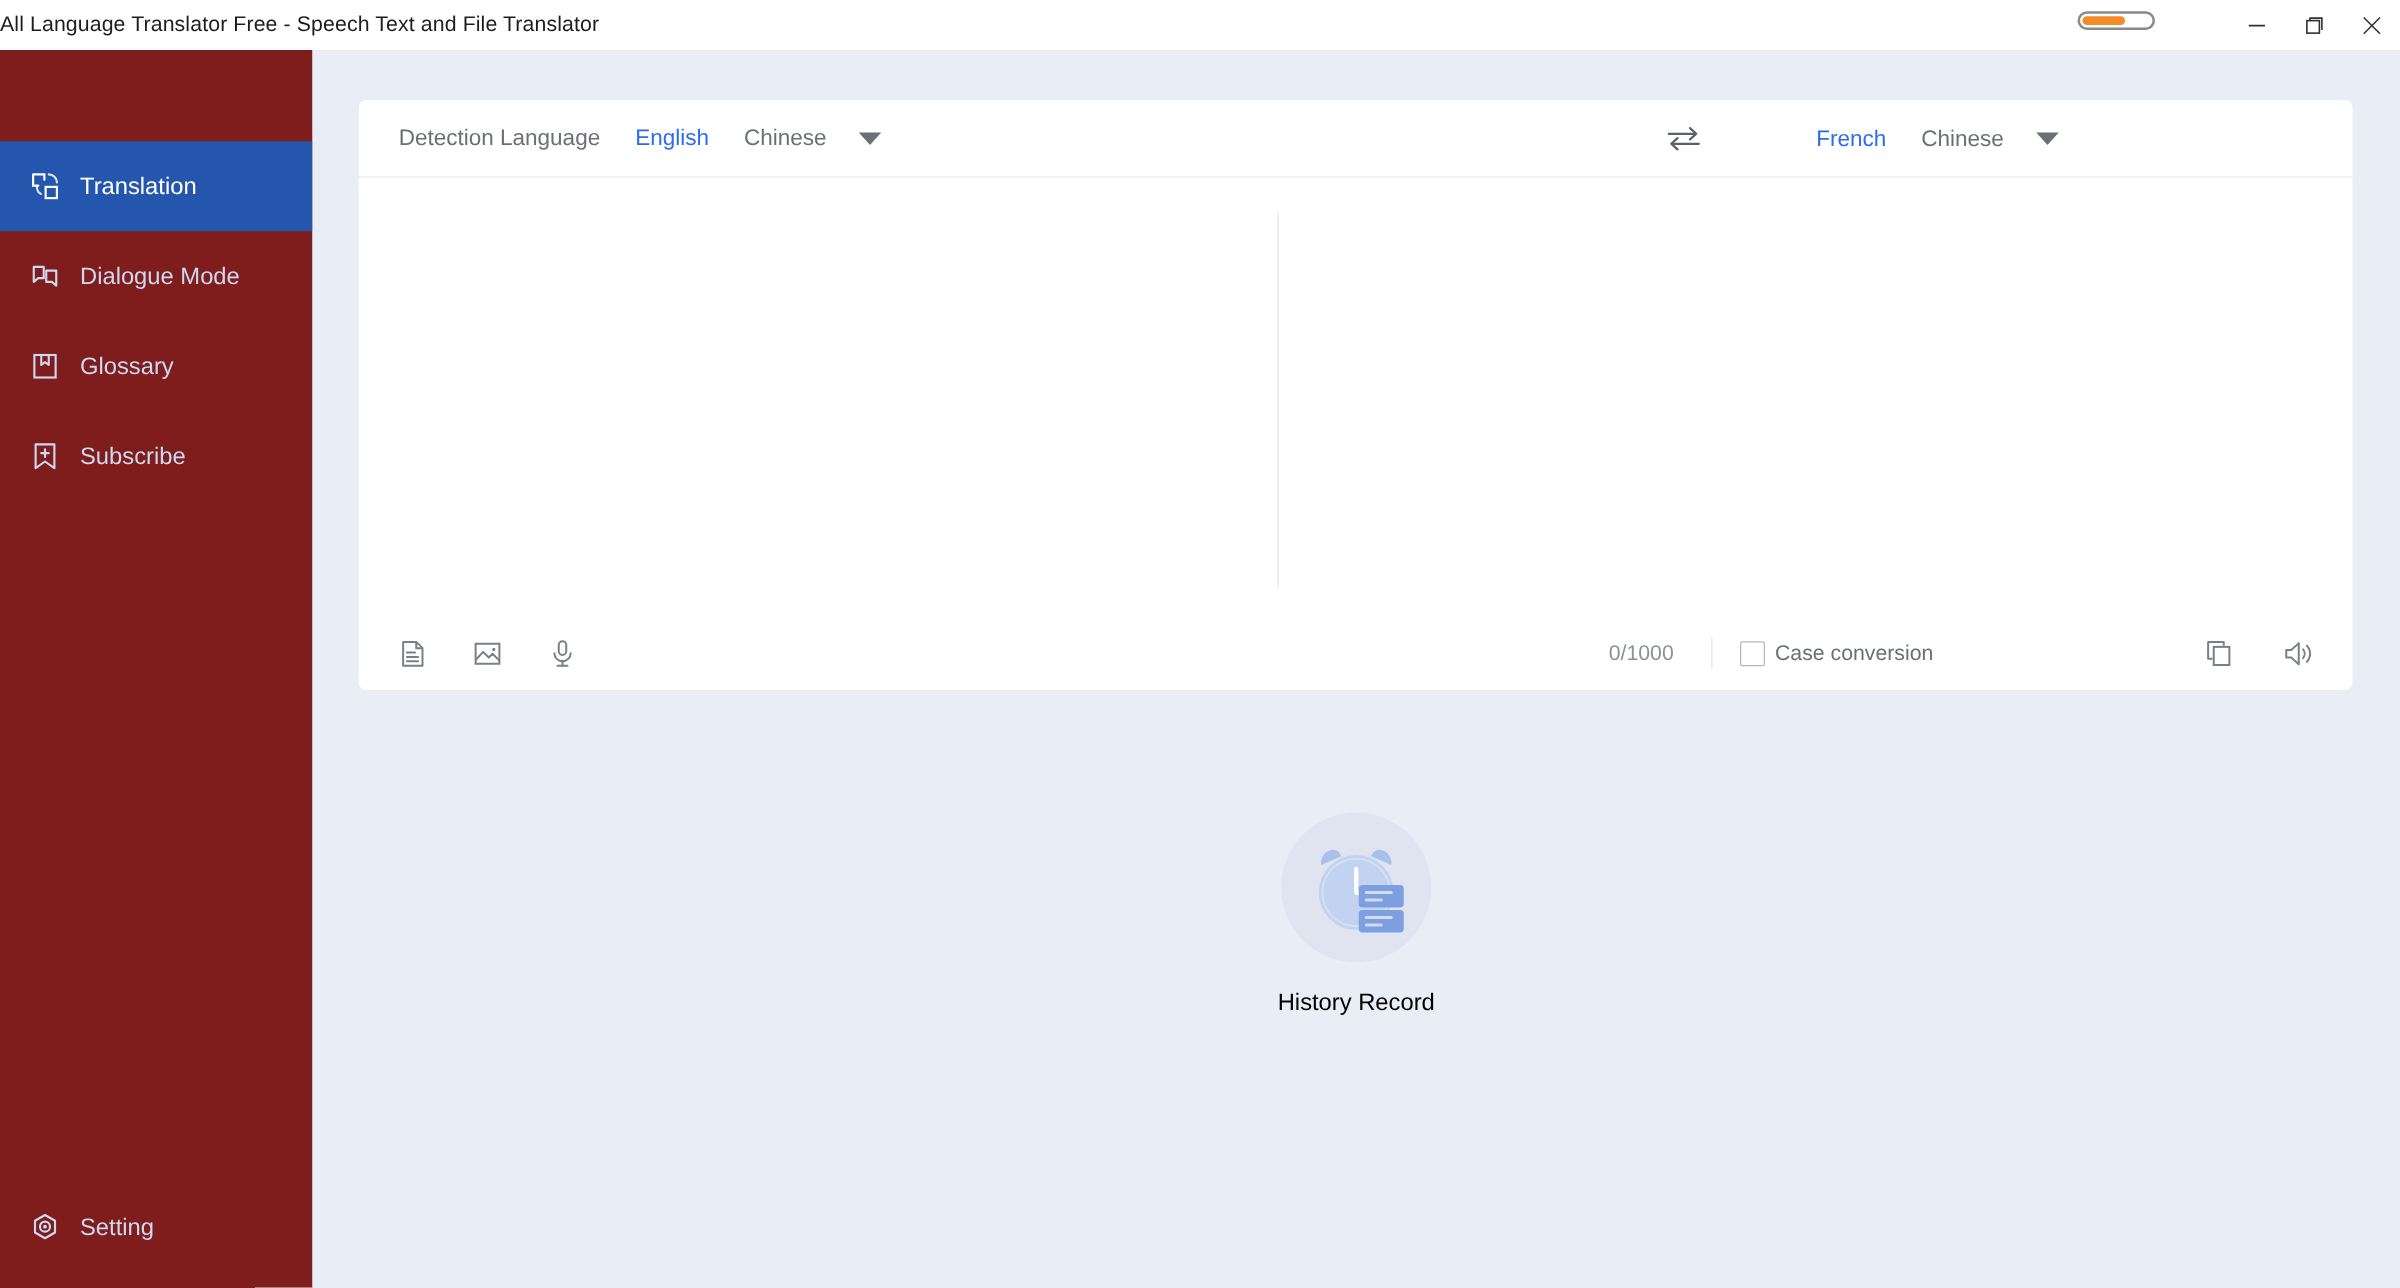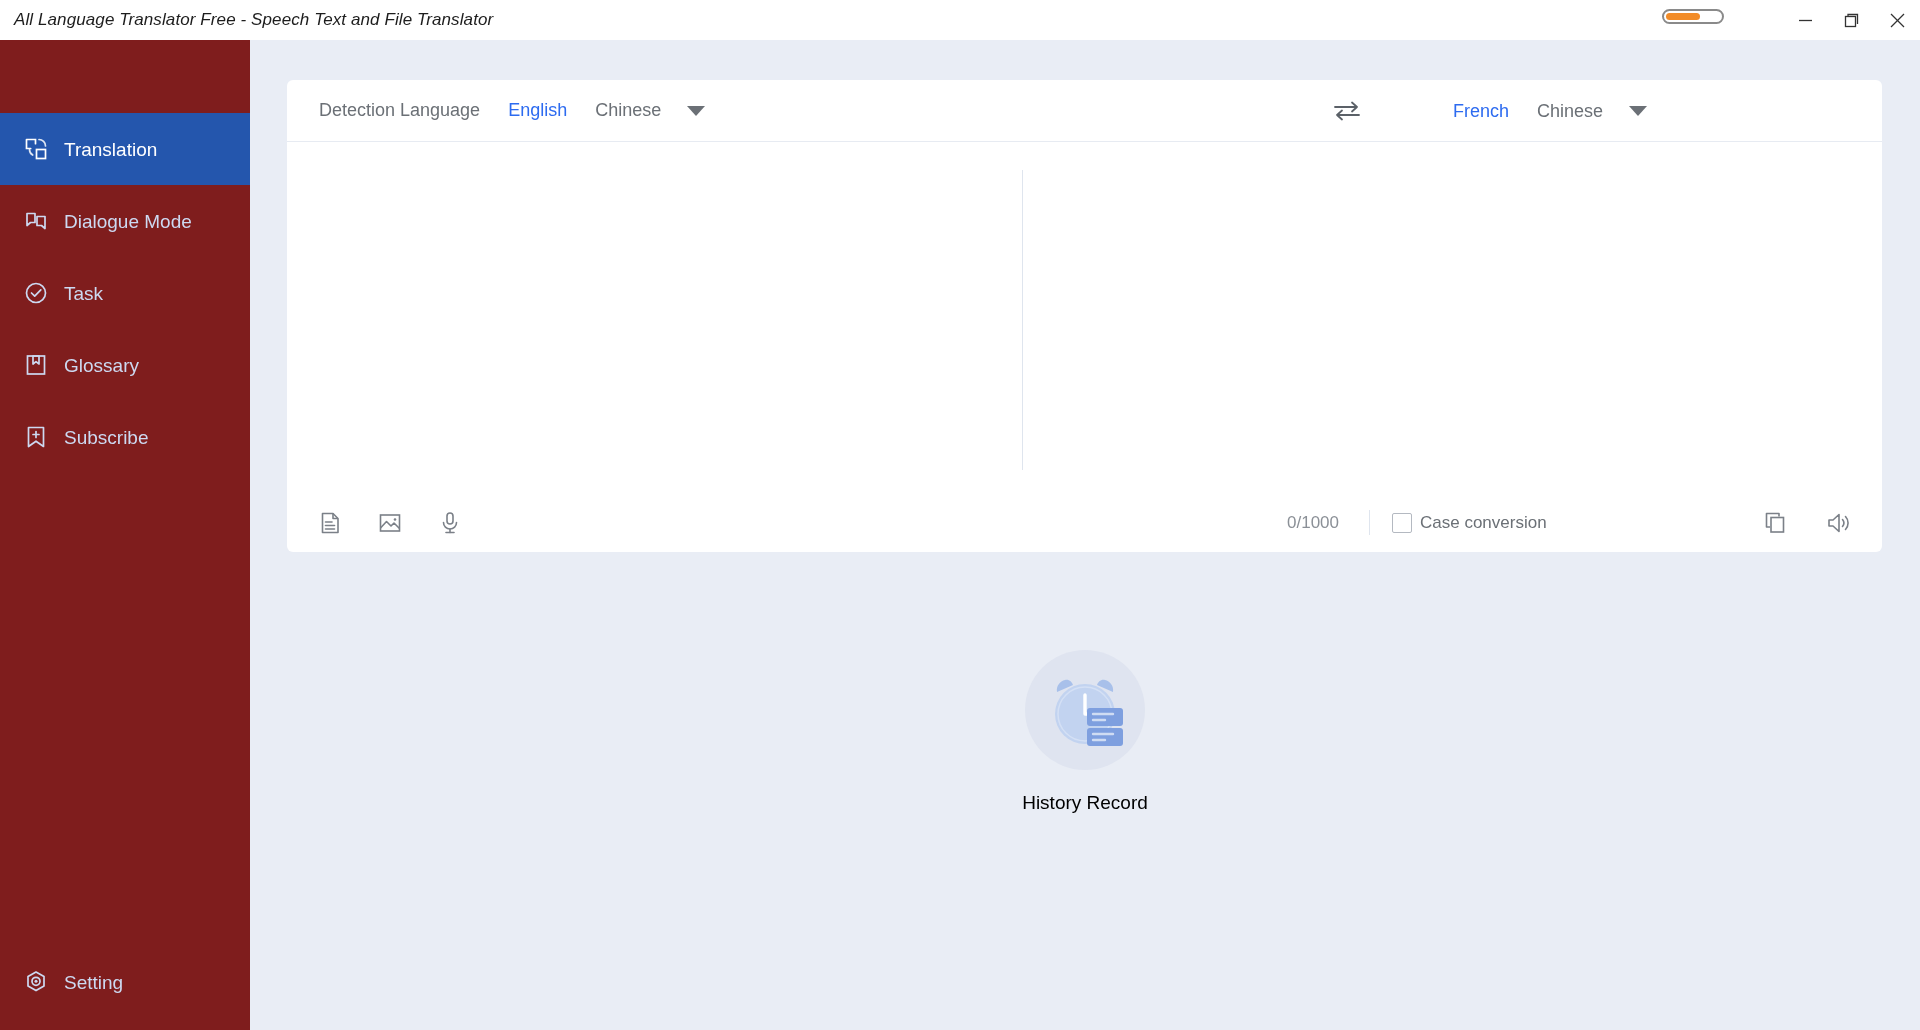--- a/index.html
+++ b/index.html
@@ -14,26 +14,24 @@
   
   .titlebar {
     position: absolute;
     top: 0; left: 0;
     width: 1920px; height: 40px;
     background: #ffffff;
     display: flex;
     align-items: center;
   }
   .titlebar-title {
-    margin-left: 14px;
     font-size: 17px;
     color: #1d1d1d;
     letter-spacing: 0.1px;
     white-space: nowrap;
-    font-style: italic;
   }
   .titlebar-right {
     position: absolute;
     right: 0; top: 0;
     height: 40px;
     display: flex;
     align-items: center;
   }
   .progress-pill {
     width: 62px; height: 15px;
@@ -316,29 +314,20 @@
     <div class="nav-item">
       <span class="nav-icon">
         <svg width="26" height="26" viewBox="0 0 26 26">
           <path d="M4 5.5h8v9H7.5L4 17.5V5.5z" fill="none" stroke="#cdd9f1" stroke-width="1.7" stroke-linejoin="round"></path>
           <path d="M22 8.5h-8v9h4.5l3.5 3V8.5z" fill="none" stroke="#cdd9f1" stroke-width="1.7" stroke-linejoin="round"></path>
         </svg>
       </span>
       <span class="nav-label">Dialogue Mode</span>
     </div>
 
-    <div class="nav-item">
-      <span class="nav-icon">
-        <svg width="26" height="26" viewBox="0 0 26 26">
-          <circle cx="13" cy="13" r="9.5" fill="none" stroke="#cdd9f1" stroke-width="1.7"></circle>
-          <polyline points="8.5,13 11.7,16.2 17.8,9.8" fill="none" stroke="#cdd9f1" stroke-width="1.7" stroke-linecap="round" stroke-linejoin="round"></polyline>
-        </svg>
-      </span>
-      <span class="nav-label">Task</span>
-    </div>
 
     <div class="nav-item">
       <span class="nav-icon">
         <svg width="26" height="26" viewBox="0 0 26 26">
           <rect x="4.5" y="4" width="17" height="18" fill="none" stroke="#cdd9f1" stroke-width="1.7"></rect>
           <polygon points="10,4 16,4 16,12 13,9.7 10,12" fill="none" stroke="#cdd9f1" stroke-width="1.7" stroke-linejoin="round"></polygon>
         </svg>
       </span>
       <span class="nav-label">Glossary</span>
     </div>

